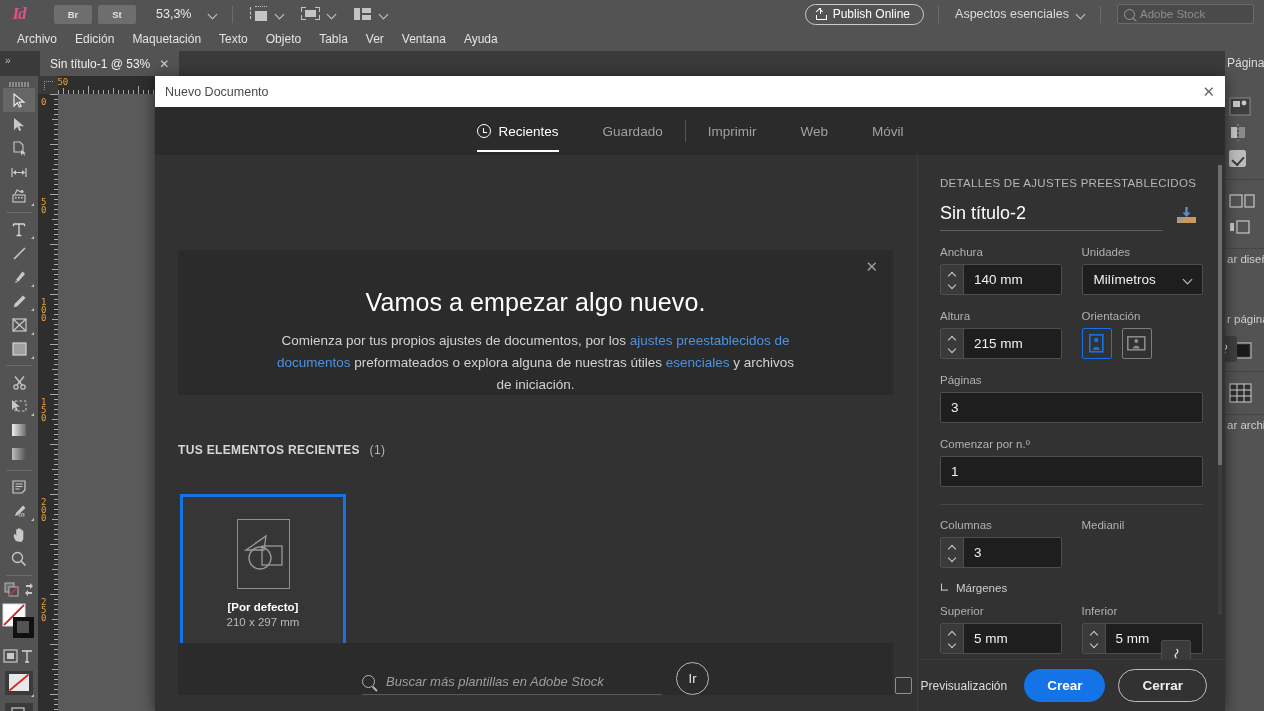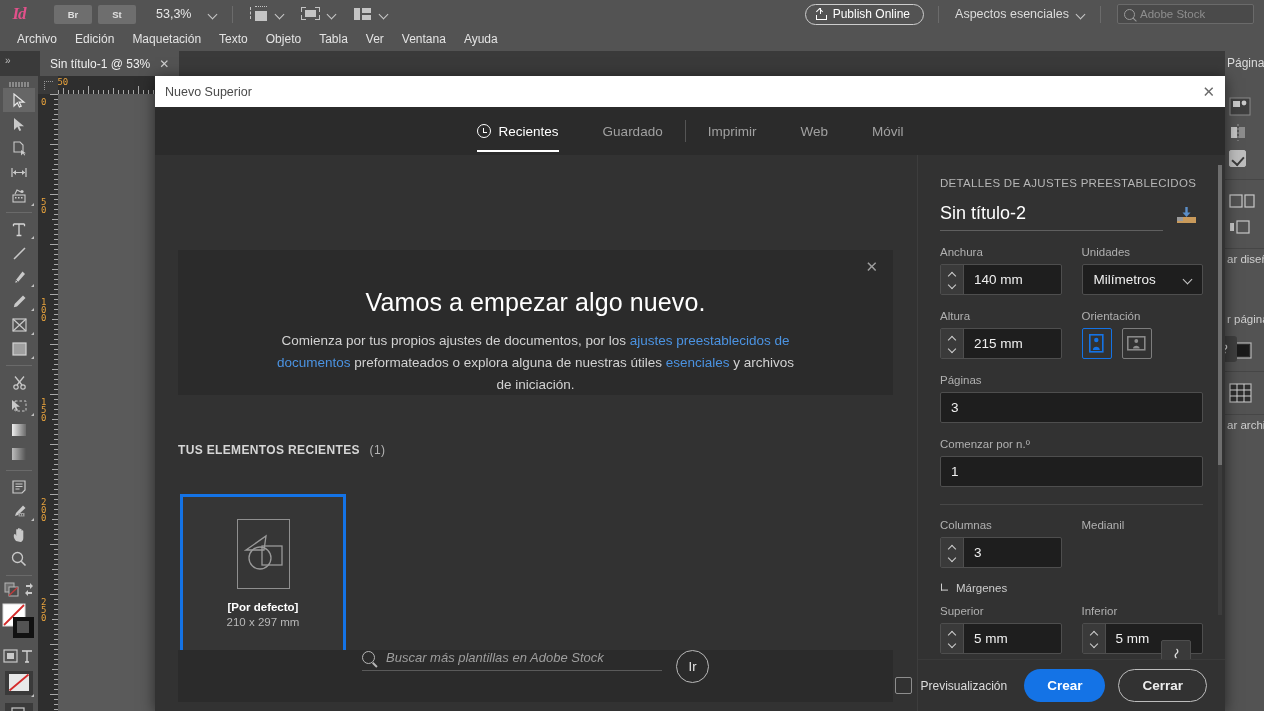--- a/index.html
+++ b/index.html
@@ -208,22 +208,22 @@
   }
   #preset-card .thumb {
     width:53px; height:70px; border:1.3px solid #8f8f8f; margin:22px auto 0; position:relative;
   }
   #preset-card .thumb svg { position:absolute; left:6px; top:14px; }
   #preset-card .nm { text-align:center; font-size:11.5px; color:#fff; font-weight:bold; margin-top:12px; }
   #preset-card .dim { text-align:center; font-size:11.5px; color:#b8b8b8; margin-top:3px; }
 
   
   #stock-strip {
-    position:absolute; left:23px; bottom:9px; width:715px; height:52px; background:#2b2b2b;
-    display:flex; align-items:flex-start; justify-content:center; gap:14px;
+    position:absolute; left:23px; bottom:16px; width:715px; height:52px; background:#2b2b2b;
+    display:flex; align-items:flex-end; justify-content:center; gap:14px;
   }
   #stock-strip .sfield {
     display:flex; align-items:center; gap:11px; width:300px;
     border-bottom:1px solid #5a5a5a; padding-bottom:5px;
   }
   #stock-strip .mag2 { width:13px; height:13px; border:1.5px solid #b6b6b6; border-radius:50%;
        position:relative; flex:none; }
   #stock-strip .mag2::after { content:""; position:absolute; right:-4px; bottom:-2px; width:6px;
        height:1.5px; background:#b6b6b6; transform:rotate(45deg); }
   #stock-strip .sph { font-size:13px; color:#9e9e9e; font-style:italic; }
@@ -1013,21 +1013,21 @@
   <div class="chip">
     <svg width="11" height="14" viewBox="0 0 11 14">
         <path d="M5.5 3 a2.3 2.3 0 0 1 0 4 a2.3 2.3 0 0 0 0 4" fill="none" stroke="#d6d6d6" stroke-width="1.3"></path>
       </svg>
     </div>
 </div>
 
 <div id="dialog">
 
   <div id="dlg-title">
-    <span>Nuevo Superior</span>
+    <span>Nuevo Documento</span>
     <span class="close">✕</span>
   </div>
 
   <div id="dlg-tabs">
     <div class="dtab active">
       <span class="clock"></span>
       <span>Recientes</span>
     </div>
     <div class="dtab">
       <span>Guardado</span>

